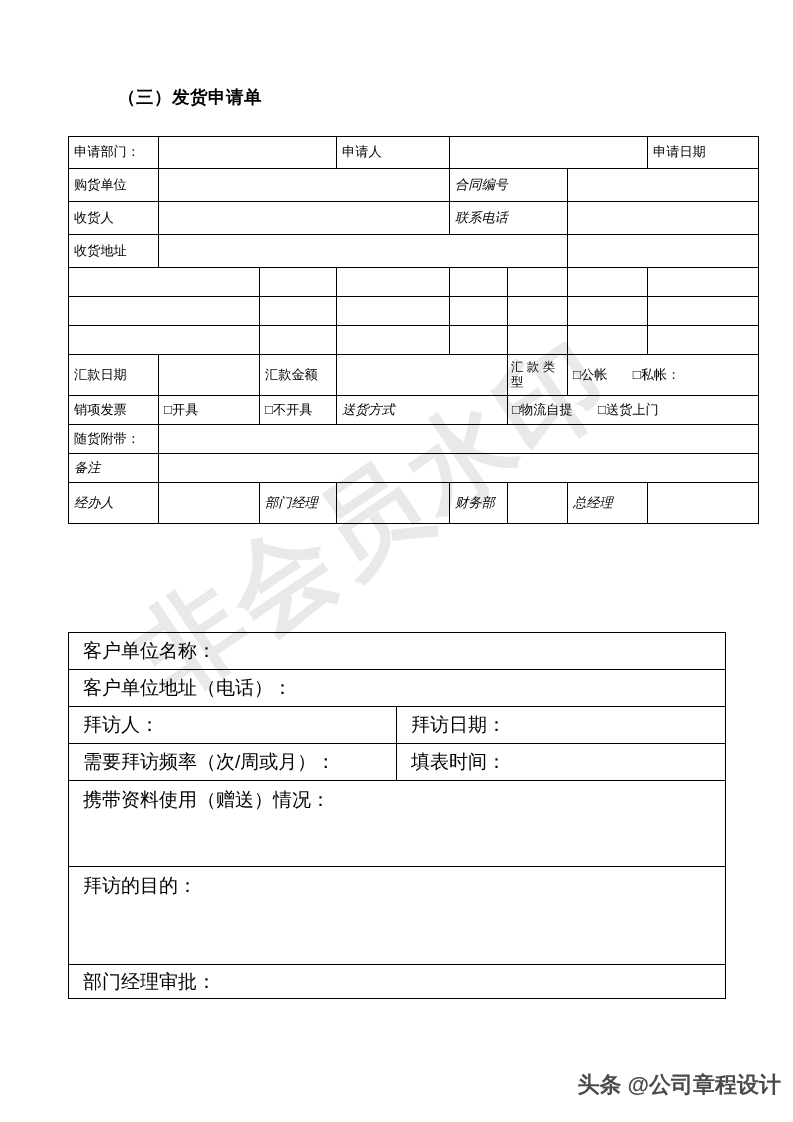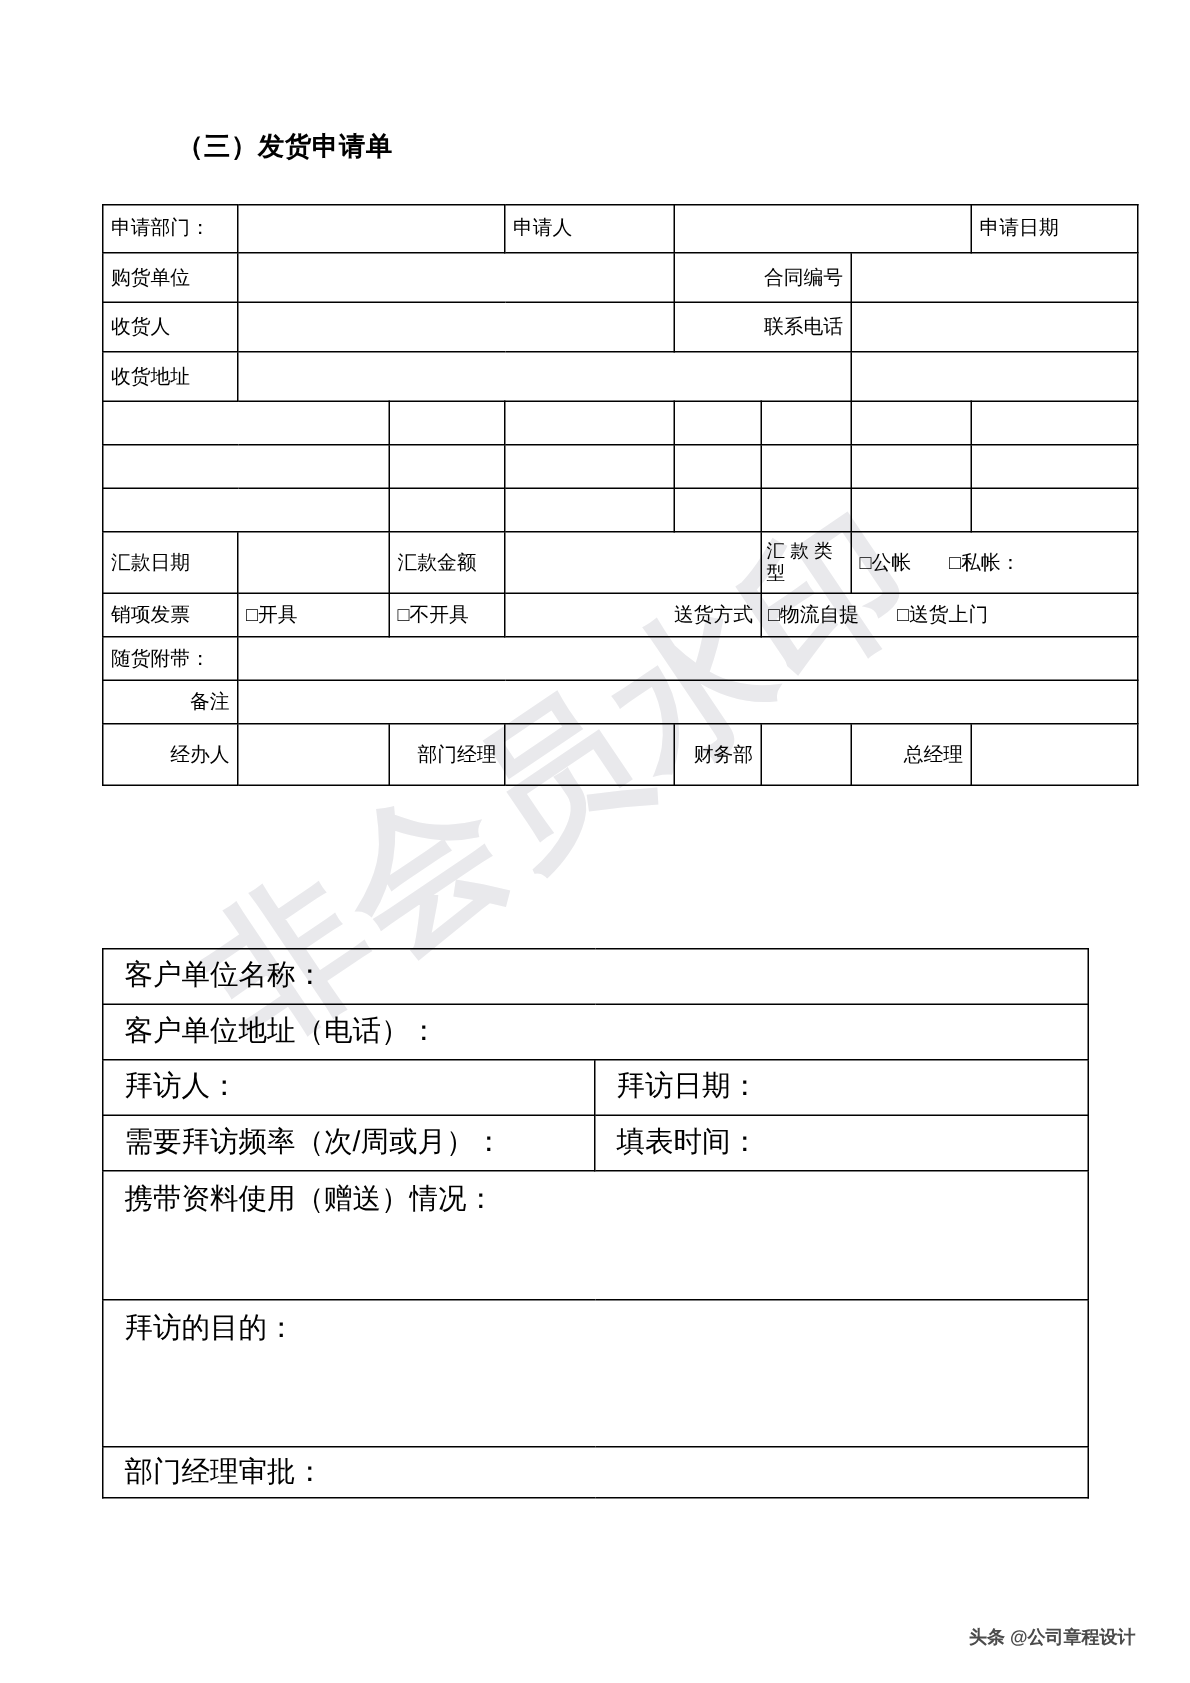--- a/index.html
+++ b/index.html
@@ -71,21 +71,21 @@
   }
   .form-table td {
     border: 1.3px solid #000000;
     padding: 0 5px;
     font-size: 13.2px;
     font-family: "Liberation Sans", "DejaVu Sans", sans-serif;
     vertical-align: middle;
     line-height: 1.25;
     background: transparent;
   }
-  .c { text-align: right; }
+  .c { text-align: left; font-style: italic; }
   .l { text-align: left; }
 
   
   #table-shipping {
     left: 68px;
     top: 136px;
     width: 690px;
   }
 
   
@@ -99,24 +99,24 @@
     padding-right: 8px;
     font-size: 19px;
   }
 
   .chk { display: inline-block; margin-right: 2px; }
   .opt-gap { display: inline-block; width: 16px; }
 
   
   .footer-credit {
     position: absolute;
-    right: 36px;
+    right: 12px;
     bottom: 22px;
     font-family: "Liberation Sans", "DejaVu Sans", sans-serif;
-    font-size: 12px;
+    font-size: 22px;
     font-weight: 700;
     color: #4b4b4b;
     z-index: 4;
     white-space: nowrap;
   }
 </style>
 </head>
 <body>
 
 <div class="page">

